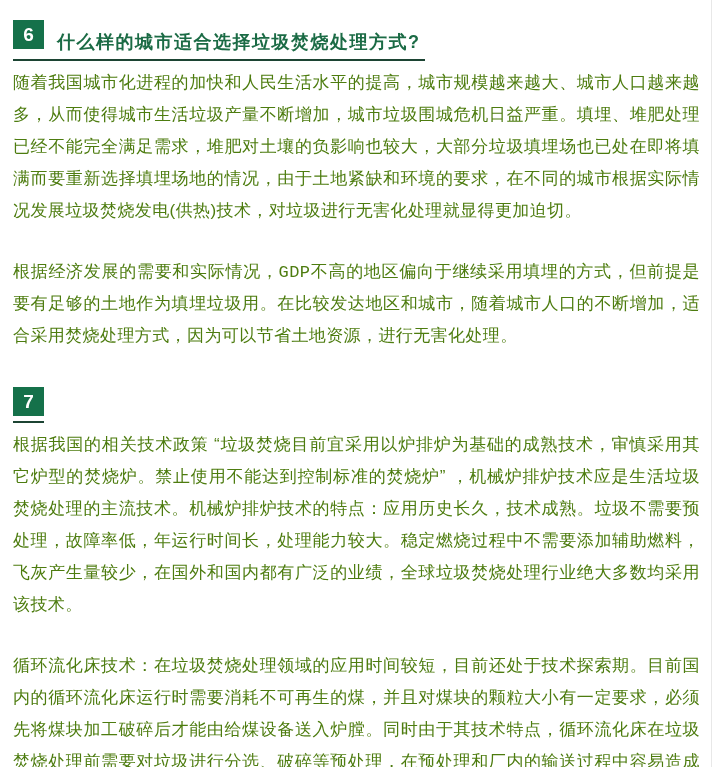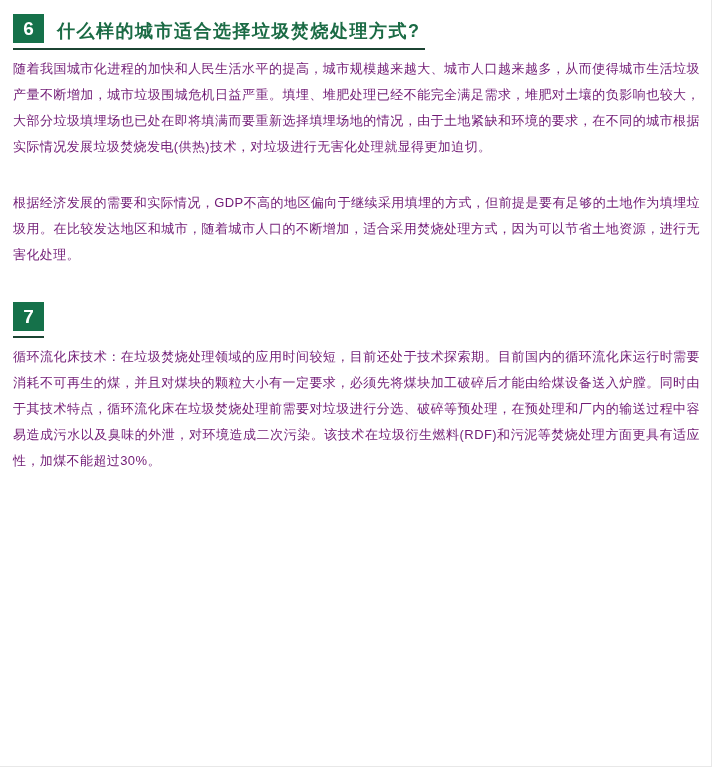--- a/index.html
+++ b/index.html
@@ -42,41 +42,42 @@
     background: #15714a;
     color: #ffffff;
     font-weight: bold;
     font-size: 19px;
     line-height: 1;
     display: flex;
     align-items: center;
     justify-content: center;
   }
   .sec-title {
-    margin: 4px 4px 0 13px;
+    margin: 16px 4px 0 13px;
     font-size: 18px;
     font-weight: bold;
     color: #1b6b45;
     letter-spacing: 1.5px;
     white-space: nowrap;
   }
   .paragraphs {
     padding-top: 2px;
   }
   .paragraphs p {
     margin: 0 0 30px 0;
-    font-size: 13px;
-    line-height: 26px;
+    font-size: 17px;
+    line-height: 32px;
     letter-spacing: 0.4px;
-    color: #701a75;
+    color: #4d7c0f;
     text-align: justify;
     text-justify: inter-ideograph;
   }
   .paragraphs p:last-child {
     margin-bottom: 34px;
+    font-family: Liberation Mono, monospace;
   }
   .section:last-child .paragraphs p:last-child {
     margin-bottom: 0;
   }
 </style>
 </head>
 <body>
 
 <div class="page">
   <div id="sections-root">
@@ -88,17 +89,18 @@
         <div class="paragraphs">
           <p>随着我国城市化进程的加快和人民生活水平的提高，城市规模越来越大、城市人口越来越多，从而使得城市生活垃圾产量不断增加，城市垃圾围城危机日益严重。填埋、堆肥处理已经不能完全满足需求，堆肥对土壤的负影响也较大，大部分垃圾填埋场也已处在即将填满而要重新选择填埋场地的情况，由于土地紧缺和环境的要求，在不同的城市根据实际情况发展垃圾焚烧发电(供热)技术，对垃圾进行无害化处理就显得更加迫切。</p>
           <p>根据经济发展的需要和实际情况，GDP不高的地区偏向于继续采用填埋的方式，但前提是要有足够的土地作为填埋垃圾用。在比较发达地区和城市，随着城市人口的不断增加，适合采用焚烧处理方式，因为可以节省土地资源，进行无害化处理。</p>
         </div>
       </section>
       <section class="section">
         <div class="sec-header">
           <span class="badge">7</span>
         </div>
         <div class="paragraphs">
+          <p>根据我国的相关技术政策 “垃圾焚烧目前宜采用以炉排炉为基础的成熟技术，审慎采用其它炉型的焚烧炉。禁止使用不能达到控制标准的焚烧炉” ，机械炉排炉技术应是生活垃圾焚烧处理的主流技术。机械炉排炉技术的特点：应用历史长久，技术成熟。垃圾不需要预处理，故障率低，年运行时间长，处理能力较大。稳定燃烧过程中不需要添加辅助燃料，飞灰产生量较少，在国外和国内都有广泛的业绩，全球垃圾焚烧处理行业绝大多数均采用该技术。</p>
           <p>循环流化床技术：在垃圾焚烧处理领域的应用时间较短，目前还处于技术探索期。目前国内的循环流化床运行时需要消耗不可再生的煤，并且对煤块的颗粒大小有一定要求，必须先将煤块加工破碎后才能由给煤设备送入炉膛。同时由于其技术特点，循环流化床在垃圾焚烧处理前需要对垃圾进行分选、破碎等预处理，在预处理和厂内的输送过程中容易造成污水以及臭味的外泄，对环境造成二次污染。该技术在垃圾衍生燃料(RDF)和污泥等焚烧处理方面更具有适应性，加煤不能超过30%。</p>
         </div>
       </section>
     </div>
 </div>
 
 </body></html>

